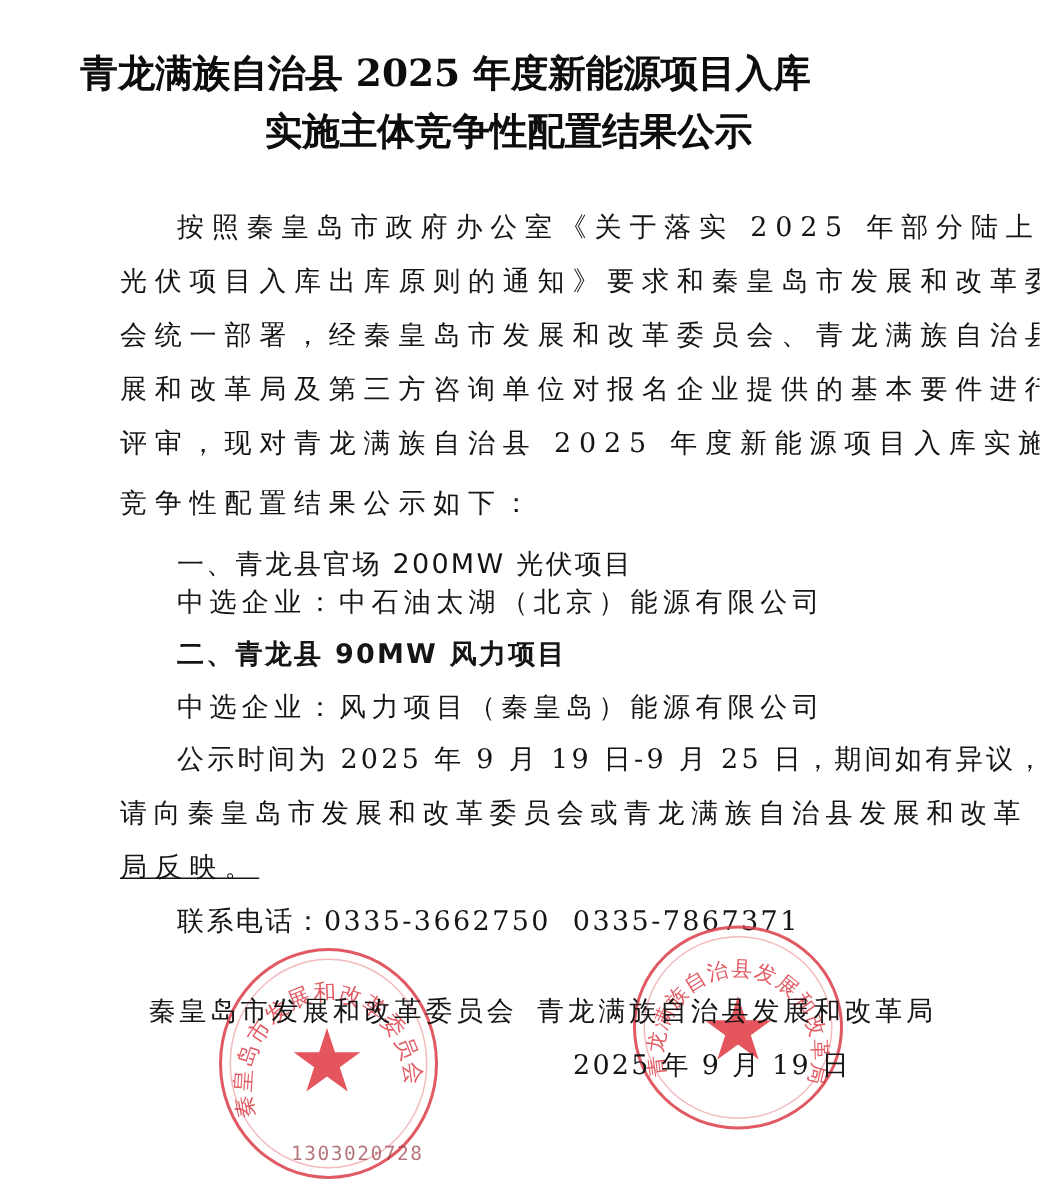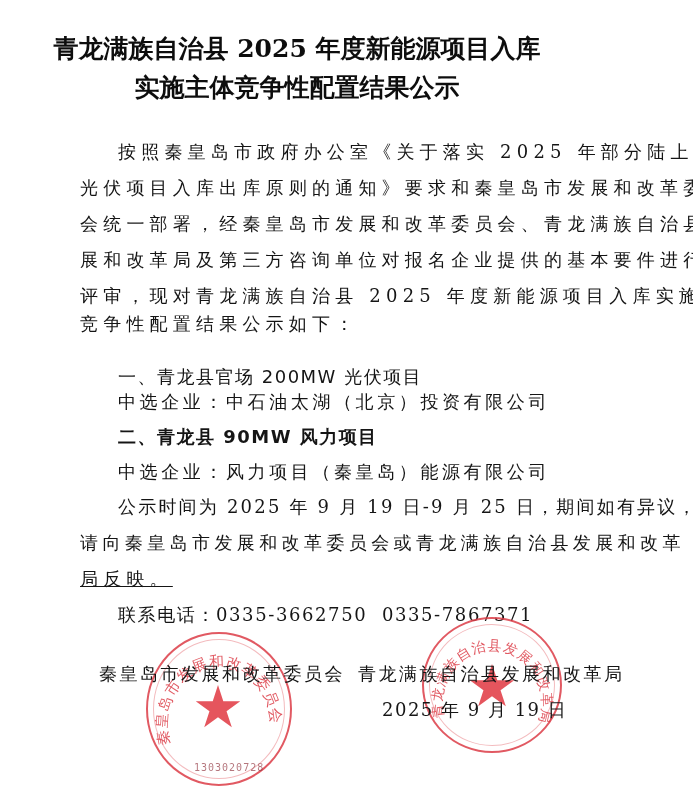--- a/index.html
+++ b/index.html
@@ -20,21 +20,21 @@
     left: 0;
     width: 594px;
     text-align: center;
     font-family: "DejaVu Serif", "Liberation Serif", serif;
     font-weight: bold;
     font-size: 25px;
     letter-spacing: 0px;
     color: #0d0d0d;
   }
   .title.l1 { top: 32px; }
-  .title.l2 { top: 71px; }
+  .title.l2 { top: 71px; margin-left: 42px; }
   .line {
     position: absolute;
     left: 80px;
     font-size: 18px;
     letter-spacing: 5.2px;
     white-space: nowrap;
     line-height: 24px;
     color: #151515;
   }
   .line.indent { left: 118px; }
@@ -73,47 +73,47 @@
     text-align: center;
     font-family: "DejaVu Sans", sans-serif;
   }
   .stamp .arc-text {
     position: absolute;
     left: 0; top: 0;
     width: 100%; height: 100%;
   }
   .stamp .serial {
     position: absolute;
-    font-size: 10px;
+    font-size: 13px;
     letter-spacing: 1px;
     color: rgba(150, 60, 70, 0.7);
     font-family: "DejaVu Sans Mono", monospace;
   }
 </style>
 </head>
 <body>
 
 <div>
 
   <div class="title l1">青龙满族自治县 2025 年度新能源项目入库</div>
   <div class="title l2">实施主体竞争性配置结果公示</div>
 
   <div>
     <div class="line indent" style="top:140px;">按照秦皇岛市政府办公室《关于落实 2025 年部分陆上风电</div>
     <div class="line" style="top:176px;">光伏项目入库出库原则的通知》要求和秦皇岛市发展和改革委员</div>
     <div class="line" style="top:212px;">会统一部署，经秦皇岛市发展和改革委员会、青龙满族自治县发</div>
     <div class="line" style="top:248px;">展和改革局及第三方咨询单位对报名企业提供的基本要件进行</div>
     <div class="line" style="top:284px;">评审，现对青龙满族自治县 2025 年度新能源项目入库实施主体</div>
-    <div class="line" style="top:312px;">竞争性配置结果公示如下：</div>
+    <div class="line" style="top:324px;">竞争性配置结果公示如下：</div>
   </div>
 
   <div>
     <div class="line indent heading" style="top:365px;text-align:center;">一、青龙县官场 200MW 光伏项目</div>
     <div class="line indent" style="top:390px; letter-spacing:3.6px;">
-      <span>中选企业：</span><span>中石油太湖（北京）投资有限公司</span>
+      <span>中选企业：</span><span>中石油太湖（北京）能源有限公司</span>
     </div>
     <div class="line indent heading" style="top:425px;font-weight:bold;">二、青龙县 90MW 风力项目</div>
     <div class="line indent" style="top:460px; letter-spacing:3.6px;">
       <span>中选企业：</span><span>风力项目（秦皇岛）能源有限公司</span>
     </div>
   </div>
 
   <div>
     <div class="line indent" style="top:495px; letter-spacing:2.2px;">公示时间为 2025 年 9 月 19 日-9 月 25 日，期间如有异议，</div>
     <div class="line" style="top:531px; letter-spacing:4.4px;text-align:center;">请向秦皇岛市发展和改革委员会或青龙满族自治县发展和改革</div>

